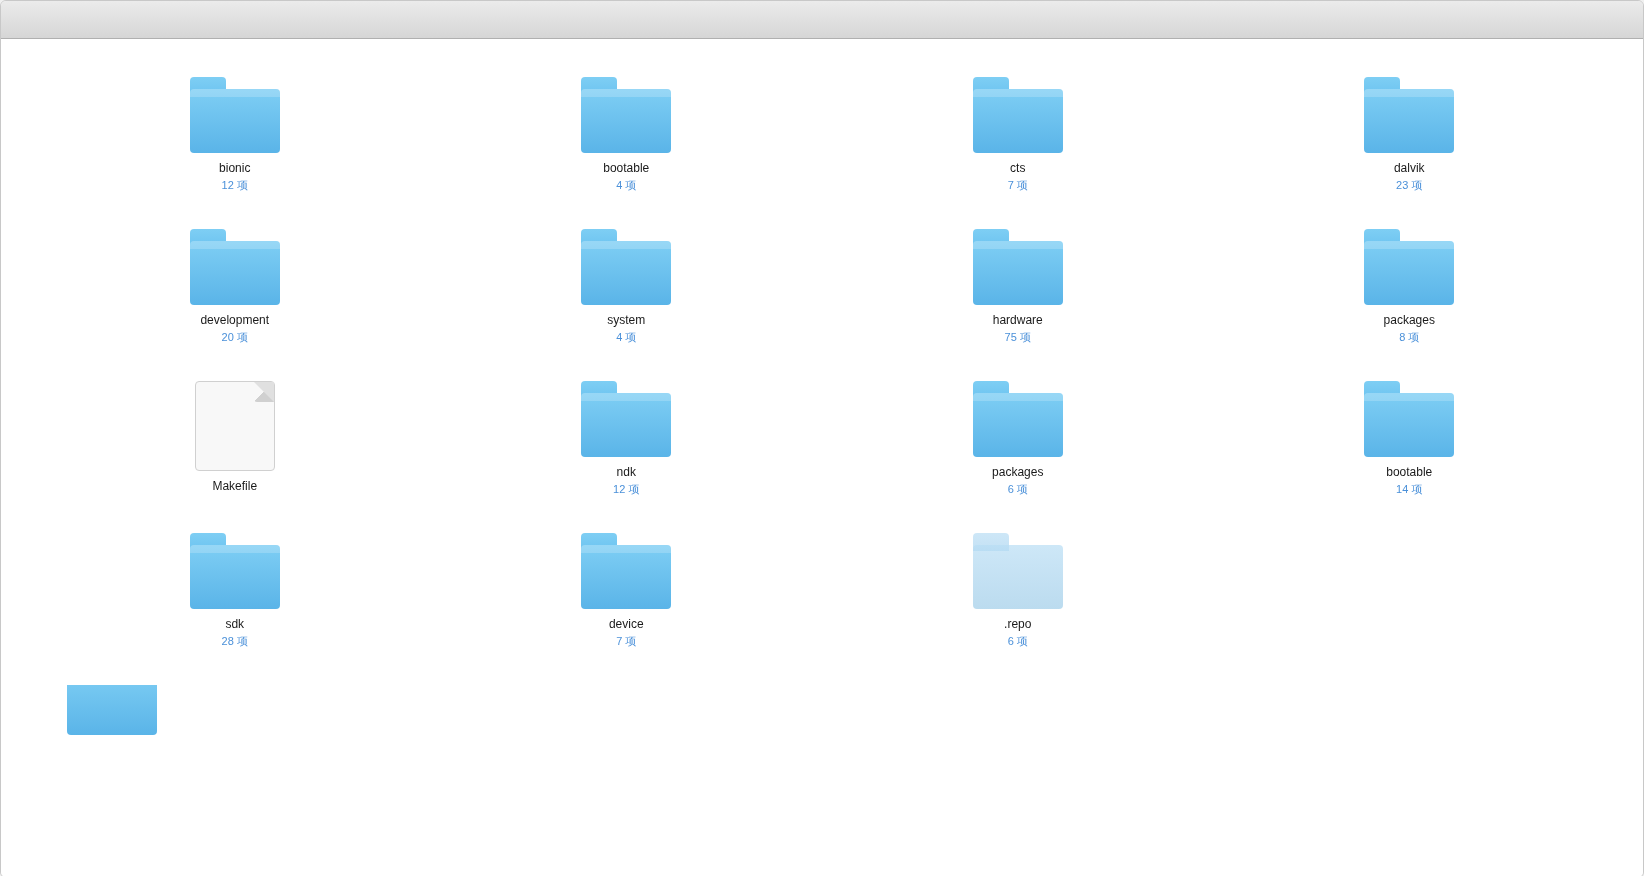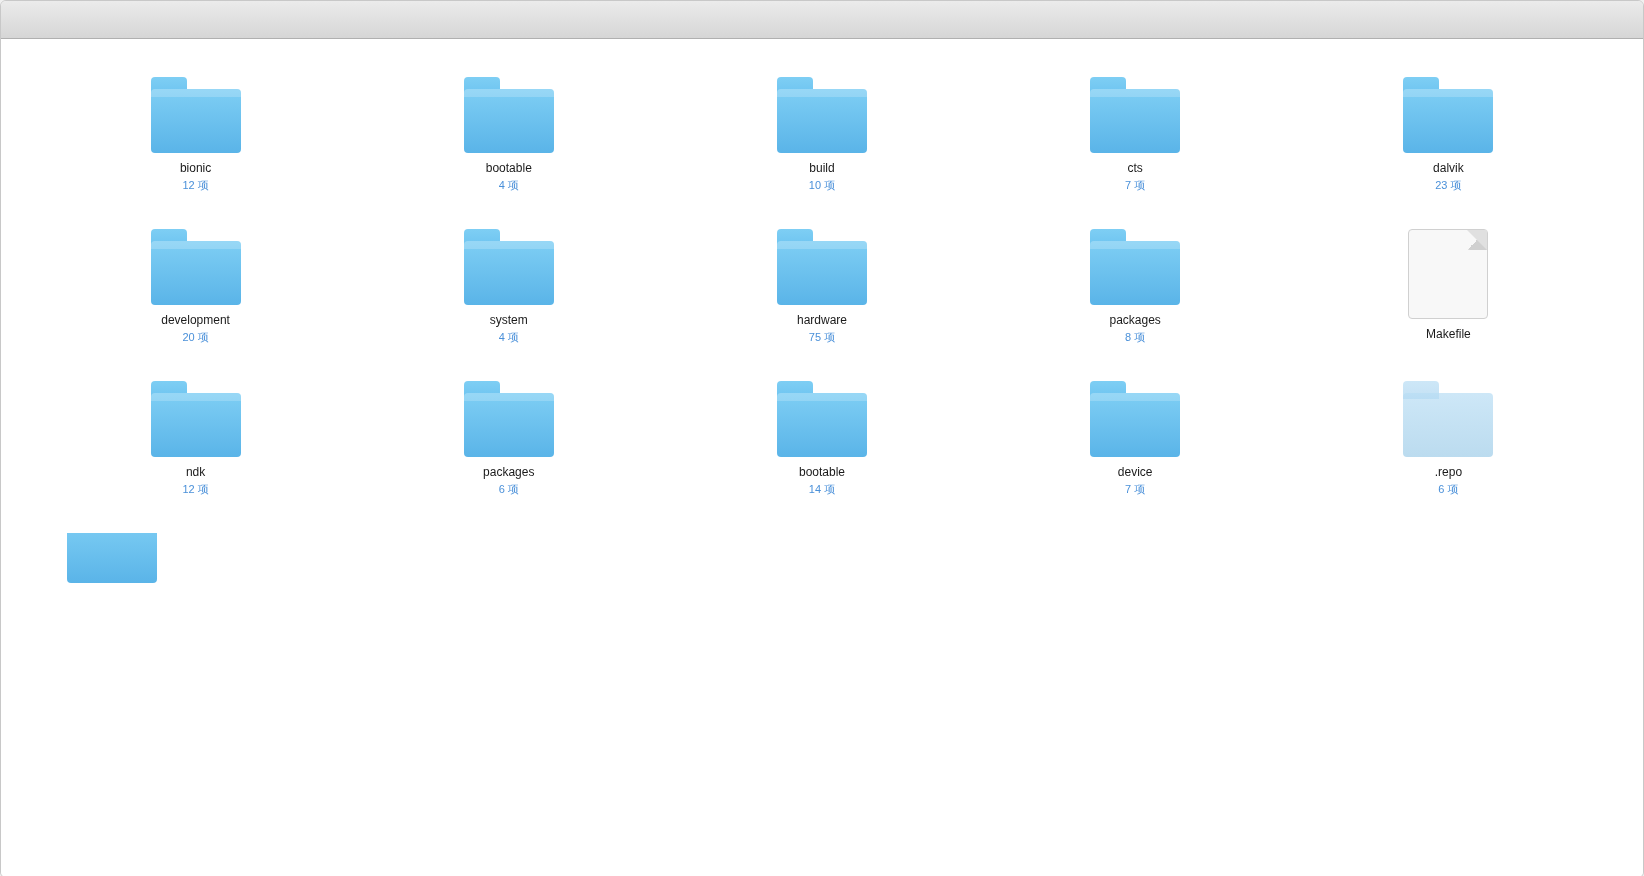--- a/index.html
+++ b/index.html
@@ -47,21 +47,21 @@
     }
 
     .content {
       padding: 30px 50px;
       background: #ffffff;
       min-height: calc(876px - 38px);
     }
 
     .file-grid {
       display: grid;
-      grid-template-columns: repeat(5, 1fr);
+      grid-template-columns: repeat(4, 1fr);
       gap: 20px 24px;
     }
 
     .file-item {
       display: flex;
       flex-direction: column;
       align-items: center;
       cursor: pointer;
       padding: 8px;
       border-radius: 6px;
@@ -226,29 +226,20 @@
       </div>
     <span class="file-name">bootable</span>
     <span class="file-count">4 项</span>
   </div>
         <div class="file-item">
 
       <div class="folder-icon">
         <div class="folder-tab"></div>
         <div class="folder-body"></div>
       </div>
-    <span class="file-name">build</span>
-    <span class="file-count">10 项</span>
-  </div>
-        <div class="file-item">
-
-      <div class="folder-icon">
-        <div class="folder-tab"></div>
-        <div class="folder-body"></div>
-      </div>
     <span class="file-name">cts</span>
     <span class="file-count">7 项</span>
   </div>
         <div class="file-item">
 
       <div class="folder-icon">
         <div class="folder-tab"></div>
         <div class="folder-body"></div>
       </div>
     <span class="file-name">dalvik</span>
@@ -319,20 +310,29 @@
     <span class="file-count">6 项</span>
   </div>
         <div class="file-item">
 
       <div class="folder-icon">
         <div class="folder-tab"></div>
         <div class="folder-body"></div>
       </div>
     <span class="file-name">bootable</span>
     <span class="file-count">14 项</span>
+  </div>
+        <div class="file-item">
+
+      <div class="folder-icon">
+        <div class="folder-tab"></div>
+        <div class="folder-body"></div>
+      </div>
+    <span class="file-name">sdk</span>
+    <span class="file-count">28 项</span>
   </div>
         <div class="file-item">
 
       <div class="folder-icon">
         <div class="folder-tab"></div>
         <div class="folder-body"></div>
       </div>
     <span class="file-name">device</span>
     <span class="file-count">7 项</span>
   </div>

